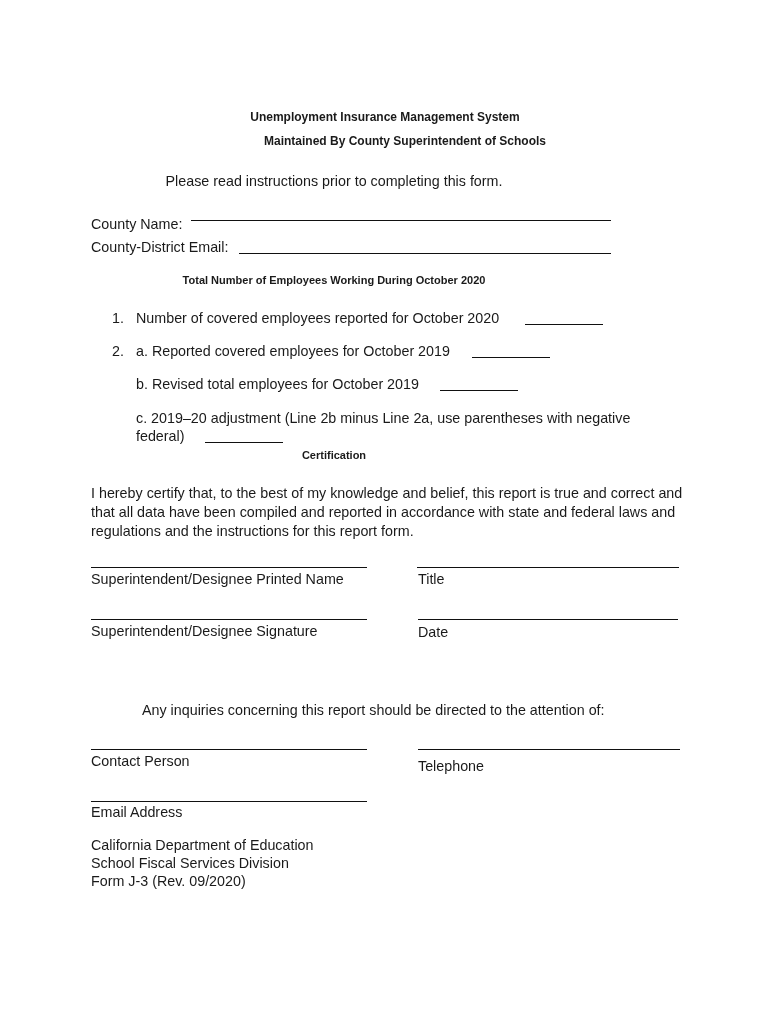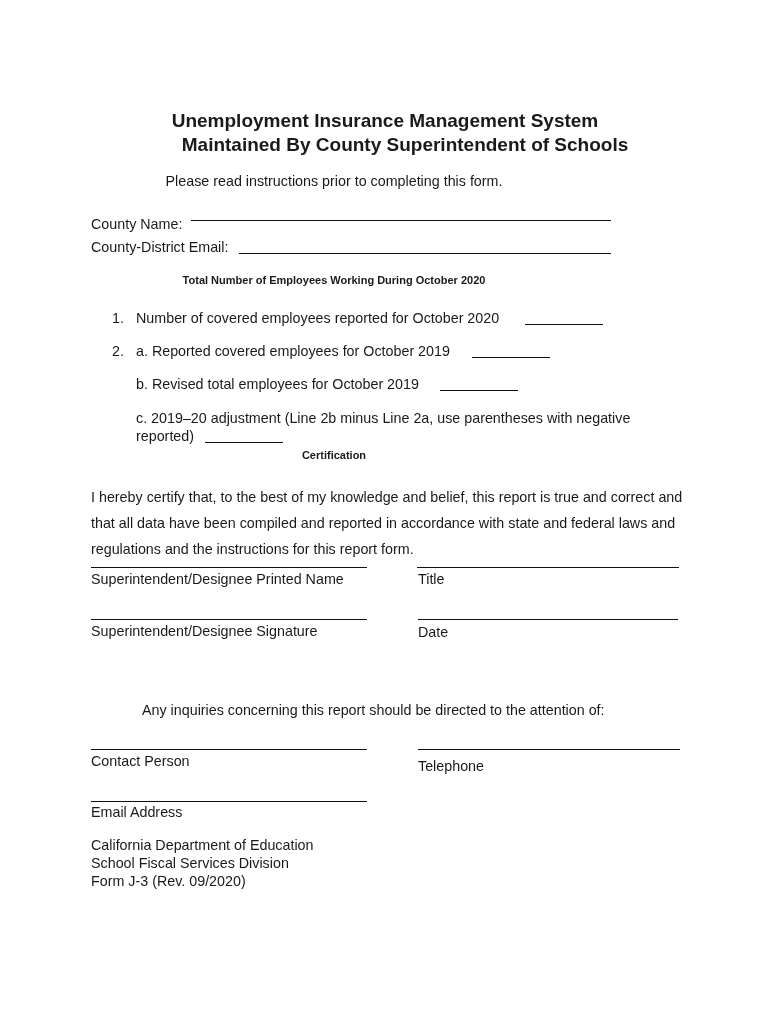--- a/index.html
+++ b/index.html
@@ -1,26 +1,26 @@
 <!DOCTYPE html>
 <html><head>
   <meta charset="utf-8">
   <style>
     html, body { margin: 0; padding: 0; background: #ffffff; }
     body {
       width: 770px; height: 1024px; position: relative; overflow: hidden;
       font-family: "Liberation Sans", sans-serif; color: #1a1a1a;
     }
     .abs { position: absolute; white-space: nowrap; }
-    .title { font-weight: bold; font-size: 19px; left: 0; width: 770px; text-align: center; }
+    .title { font-weight: bold; font-size: 12px; left: 0; width: 770px; text-align: center; }
     .t14 { font-size: 14.3px; }
     .center { left: 0; width: 668px; text-align: center; }
     .h2 { font-weight: bold; font-size: 11px; }
     .line { position: absolute; height: 0; border-top: 1.6px solid #111; }
-    .para { position: absolute; font-size: 14.3px; line-height: 26px; white-space: normal; }
+    .para { position: absolute; font-size: 14.3px; line-height: 19px; white-space: normal; }
   </style>
 </head>
 <body>
 
 <div class="abs title" style="top:110px;">Unemployment Insurance Management System</div>
 <div class="abs title" style="top:134px;padding-left:20px;">Maintained By County Superintendent of Schools</div>
 <div class="abs t14 center" style="top:173px;">Please read instructions prior to completing this form.</div>
 
 <div class="abs t14" style="left:91px; top:206px;margin-top:10px;">County Name:</div>
 <div class="line" style="left:191px; top:220px; width:420px;"></div>
@@ -35,21 +35,21 @@
 <div class="line" style="left:525px; top:324px; width:78px;"></div>
 
 <div class="abs t14" style="left:112px; top:343px;">2.</div>
 <div class="abs t14" style="left:136px; top:343px;">a. Reported covered employees for October 2019</div>
 <div class="line" style="left:472px; top:357px; width:78px;"></div>
 
 <div class="abs t14" style="left:136px; top:376px;">b. Revised total employees for October 2019</div>
 <div class="line" style="left:440px; top:390px; width:78px;"></div>
 
 <div class="abs t14" style="left:136px; top:410px;">c. 2019–20 adjustment (Line 2b minus Line 2a, use parentheses with negative</div>
-<div class="abs t14" style="left:136px; top:428px;">reported)</div>
+<div class="abs t14" style="left:136px; top:428px;">federal)</div>
 <div class="line" style="left:205px; top:442px; width:78px;"></div>
 
 <div class="abs h2 center" style="top:449px;">Certification</div>
 <div class="para" style="left:91px; top:484px; width:595px;">I hereby certify that, to the best of my knowledge and belief, this report is true and correct and that all data have been compiled and reported in accordance with state and federal laws and regulations and the instructions for this report form.</div>
 
 <div class="line" style="left:91px; top:567px; width:276px;"></div>
 <div class="abs t14" style="left:91px; top:571px;">Superintendent/Designee Printed Name</div>
 
 <div class="line" style="left:417px; top:567px; width:262px;"></div>
 <div class="abs t14" style="left:418px; top:571px;">Title</div>

